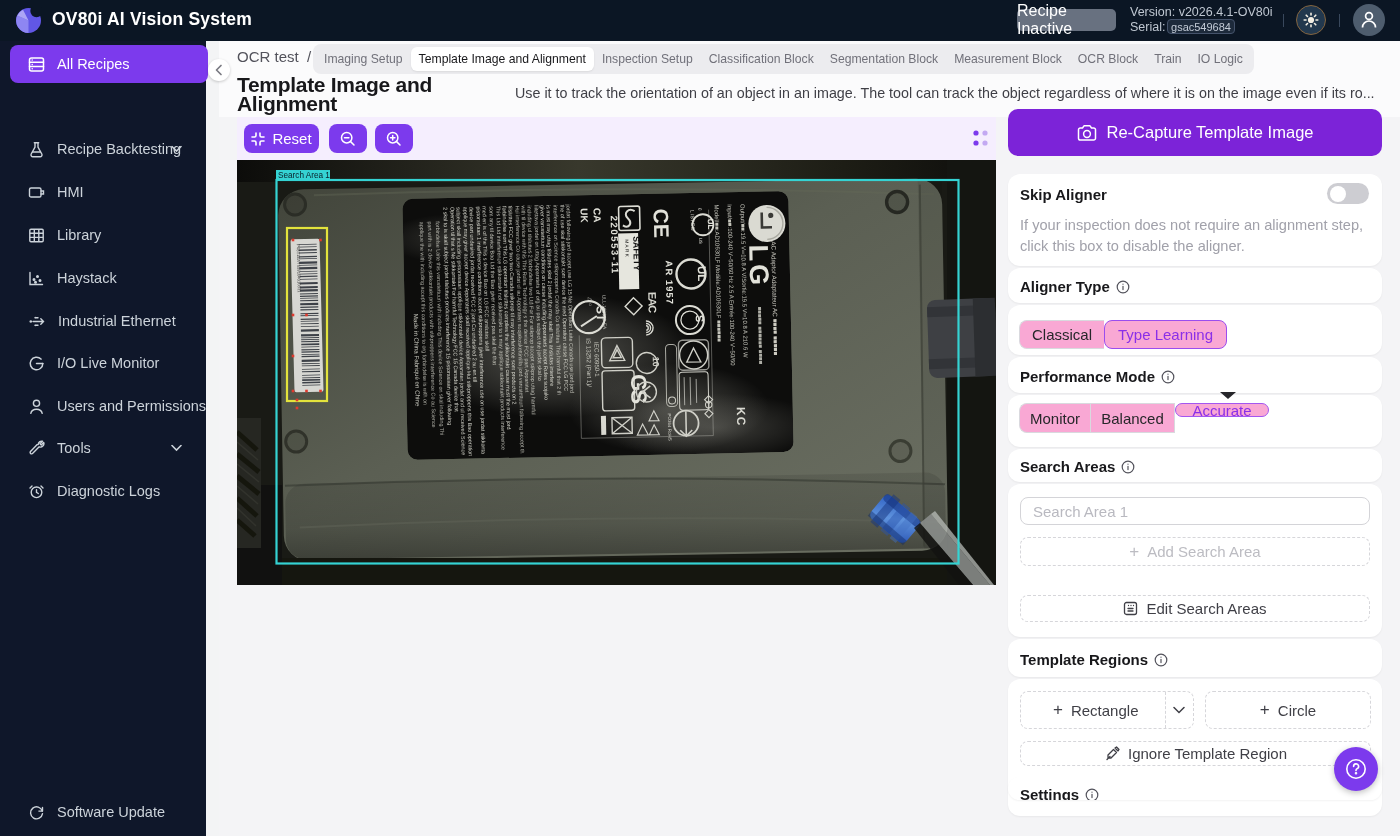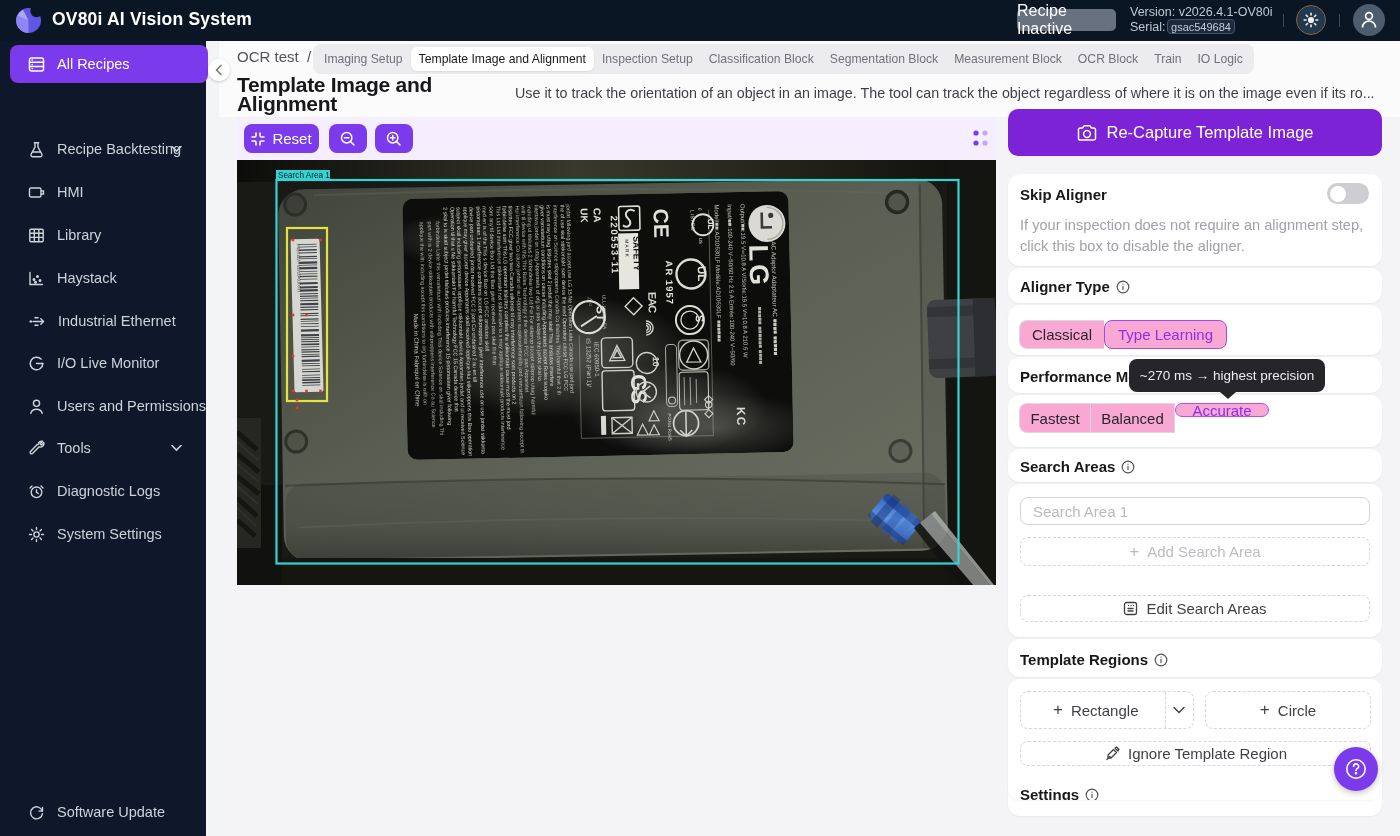--- a/index.html
+++ b/index.html
@@ -105,25 +105,20 @@
     <svg class="chev" width="11" height="7" viewBox="0 0 11 7" fill="none" stroke="#ccd3da" stroke-width="1.6" stroke-linecap="round">
           <path d="M1 1l4.5 4.5L10 1"></path>
         </svg>
   </div>
   <div class="nav" style="top:431px">
     <svg width="17" height="17" viewBox="0 0 17 17" fill="none" stroke="#ccd3da" stroke-width="1.4" stroke-linecap="round">
       <path d="M4 3 2 5M13 3l2 2"></path>
           <circle cx="8.5" cy="9.3" r="5.3"></circle>
           <path d="M8.5 6.8v2.5l1.8 1.2"></path>
     </svg>Diagnostic Logs</div>
-  <div class="nav" style="top:474px">
-    <svg width="17" height="17" viewBox="0 0 17 17" fill="none" stroke="#ccd3da" stroke-width="1.4" stroke-linecap="round">
-      <circle cx="8.5" cy="8.5" r="2.6"></circle>
-      <path d="M8.5 1.5v2M8.5 13.5v2M1.5 8.5h2M13.5 8.5h2M3.6 3.6l1.4 1.4M12 12l1.4 1.4M13.4 3.6 12 5M5 12l-1.4 1.4"></path>
-    </svg>System Settings</div>
   <div class="nav" style="top:752px">
     <svg width="17" height="17" viewBox="0 0 17 17" fill="none" stroke="#ccd3da" stroke-width="1.4" stroke-linecap="round" stroke-linejoin="round">
       <path d="M14.5 3.5v3.6h-3.6"></path>
           <path d="M14.3 7.1a6 6 0 1 0 .2 2.6"></path>
     </svg>Software Update</div>
 </div>
 
 <div class="abs" id="content">
 
   <div class="abs" style="left:0;top:0;width:1181px;height:76px;background:#fbfbfc"></div>
@@ -480,21 +475,21 @@
 
   <div class="card" style="top:316px;height:36px">
         <div class="h15" style="position:absolute;left:12px;top:11px">Performance Mode <svg width="14" height="14" viewBox="0 0 14 14" fill="none" stroke="#52525b" stroke-width="1.2">
             <circle cx="7" cy="7" r="5.8"></circle>
             <path d="M7 6.4v3.2" stroke-linecap="round"></path>
             <circle cx="7" cy="4.2" r="0.6" fill="#52525b" stroke="none"></circle>
           </svg></div>
       </div>
 
   <div class="card" style="top:354px;height:52px">
-    <div class="seg" style="left:11px;top:8px;width:71px;height:30px;border-radius:8px 0 0 8px;border-right:none">Fastest</div>
+    <div class="seg" style="left:11px;top:8px;width:71px;height:30px;border-radius:8px 0 0 8px;border-right:none">Monitor</div>
     <div class="seg" style="left:82px;top:8px;width:85px;height:30px;border-radius:0">Balanced</div>
     <div class="seg" style="left:167px;top:8px;width:94px;height:14px;border-radius:8px;border:1.5px solid #a356f0;color:#8b30e8">Accurate</div>
   </div>
 
   <div class="card" style="top:408px;height:33px">
         <div class="h15" style="position:absolute;left:12px;top:9px">Search Areas <svg width="14" height="14" viewBox="0 0 14 14" fill="none" stroke="#52525b" stroke-width="1.2">
             <circle cx="7" cy="7" r="5.8"></circle>
             <path d="M7 6.4v3.2" stroke-linecap="round"></path>
             <circle cx="7" cy="4.2" r="0.6" fill="#52525b" stroke="none"></circle>
           </svg></div>
@@ -543,21 +538,20 @@
       </div>
 
   <div class="abs" style="left:1115px;top:706px;width:44px;height:44px;border-radius:50%;background:#7c3aed;box-shadow:0 2px 6px rgba(0,0,0,.25)">
     <svg style="position:absolute;left:11px;top:11px" width="22" height="22" viewBox="0 0 22 22" fill="none" stroke="#fff" stroke-width="1.6">
       <circle cx="11" cy="11" r="9.2"></circle>
       <path d="M8.6 8.4a2.5 2.5 0 1 1 3.4 2.3c-.7.3-1 .7-1 1.5v.4" stroke-linecap="round"></path>
       <circle cx="11" cy="15.3" r="0.5" fill="#fff"></circle>
     </svg>
   </div>
 
-  <div class="abs" style="left:910px;top:318px;width:196px;height:33px;background:#26262a;border-radius:8px;color:#ececec;font-size:13.5px;display:flex;align-items:center;justify-content:center">~270 ms → highest precision</div>
   <div class="abs" style="left:1001px;top:351px;width:0;height:0;border-left:8px solid transparent;border-right:8px solid transparent;border-top:7px solid #26262a"></div>
 </div>
 
 <div class="abs" style="left:208px;top:59px;width:22px;height:22px;border-radius:50%;background:#fff;box-shadow:0 1px 3px rgba(0,0,0,.2)">
   <svg style="position:absolute;left:6px;top:5px" width="9" height="12" viewBox="0 0 9 12" fill="none" stroke="#7a7a82" stroke-width="1.7" stroke-linecap="round" stroke-linejoin="round">
         <path d="M7 1.5 2.5 6 7 10.5"></path>
       </svg>
 </div>
 </div>
 

